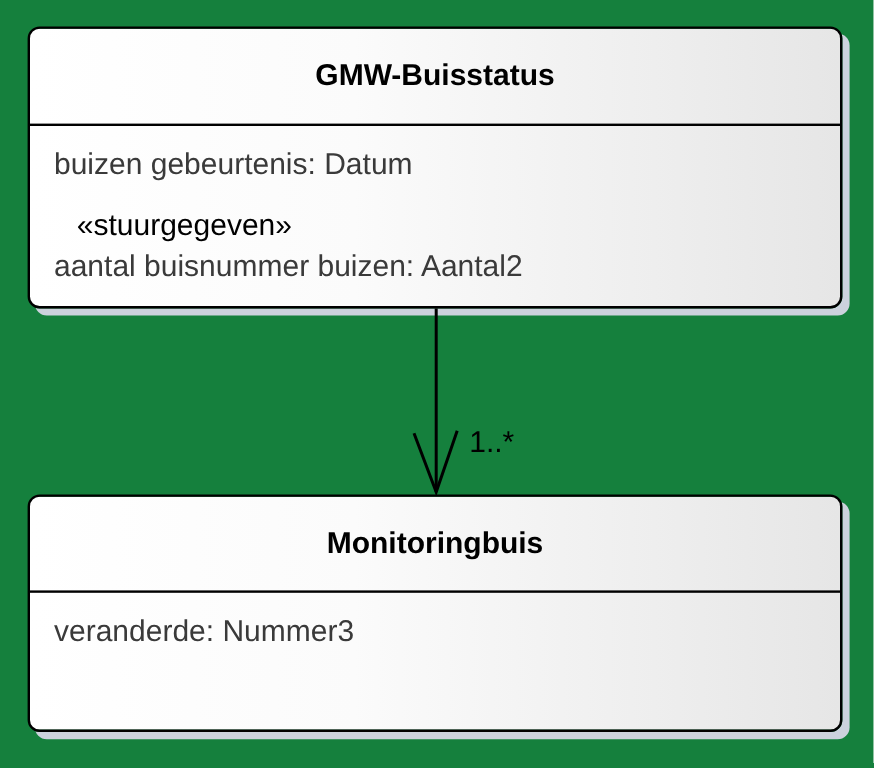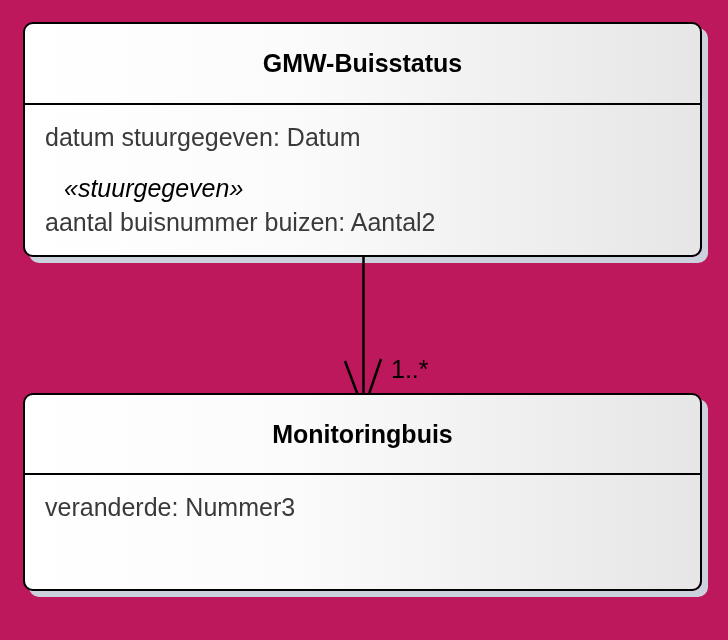--- a/index.html
+++ b/index.html
@@ -1,33 +1,33 @@
 <!DOCTYPE html>
 <html><head>
 <meta charset="utf-8">
 <style>
   html, body { margin: 0; padding: 0; background: #ffffff; }
   .canvas {
     position: relative;
     width: 728px;
     height: 640px;
-    background: #be185d;
+    background: #15803d;
     font-family: "Liberation Sans", sans-serif;
     overflow: hidden;
   }
   .uml-class {
     position: absolute;
     box-sizing: border-box;
     border: 2.5px solid #000000;
     border-radius: 10px;
     background: linear-gradient(90deg, #ffffff 0%, #fbfbfb 40%, #e6e6e6 100%);
     box-shadow: 6px 6px 0 #ccd2dd;
   }
   .class-gmw { left: 23px; top: 22px; width: 679px; height: 235px; }
-  .class-monitoring { left: 23px; top: 393px; width: 679px; height: 198px; }
+  .class-monitoring { left: 23px; top: 412px; width: 679px; height: 198px; }
   .class-title {
     box-sizing: border-box;
     border-bottom: 2.5px solid #000000;
     display: flex;
     align-items: center;
     justify-content: center;
     font-size: 25px;
     font-weight: bold;
     color: #000000;
   }
@@ -37,21 +37,20 @@
   .attr-line {
     font-size: 25px;
     line-height: 34px;
     color: #3a3a3a;
     white-space: nowrap;
   }
   .attr-stereotype {
     color: #000000;
     margin-top: 17px;
     padding-left: 19px;
-    font-style: italic;
   }
   .arrow-svg {
     position: absolute;
     left: 0; top: 0;
     width: 728px; height: 640px;
     pointer-events: none;
   }
   .multiplicity {
     position: absolute;
     left: 391px;
@@ -63,21 +62,21 @@
   }
 </style>
 </head>
 <body>
 
 <div class="canvas">
 
   <div class="uml-class class-gmw">
     <div class="class-title">GMW-Buisstatus</div>
     <div class="class-attrs">
-      <div class="attr-line">datum stuurgegeven: Datum</div>
+      <div class="attr-line">buizen gebeurtenis: Datum</div>
       <div class="attr-line attr-stereotype">«stuurgegeven»</div>
       <div class="attr-line">aantal buisnummer buizen: Aantal2</div>
     </div>
   </div>
 
   <svg class="arrow-svg" viewBox="0 0 728 640" xmlns="http://www.w3.org/2000/svg">
     <line x1="363.5" y1="257" x2="363.5" y2="410" stroke="#000000" stroke-width="2.5"></line>
     <polyline points="345,361 363.5,410 381,359" fill="none" stroke="#000000" stroke-width="2.5"></polyline>
   </svg>
 

